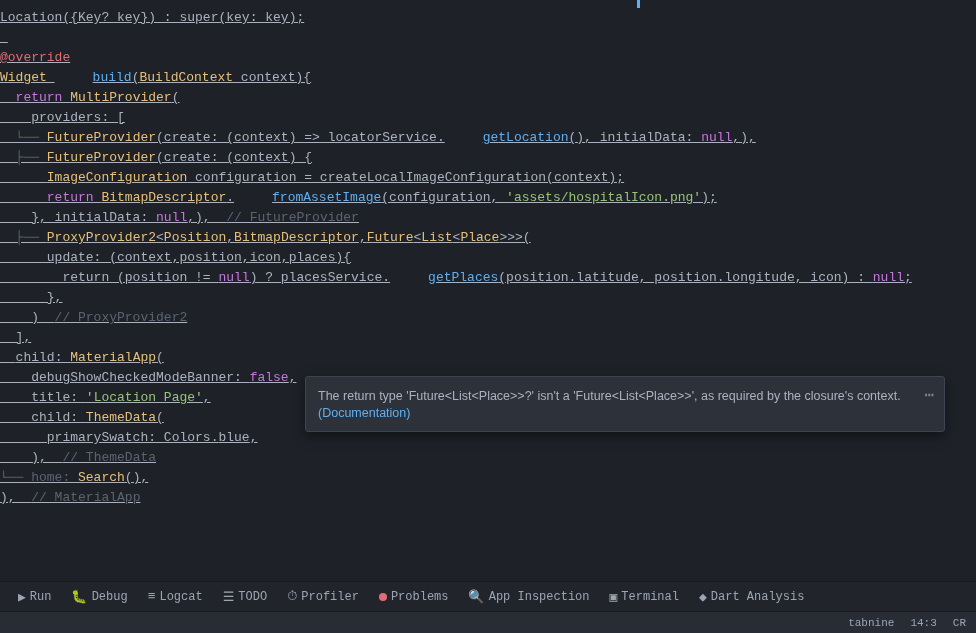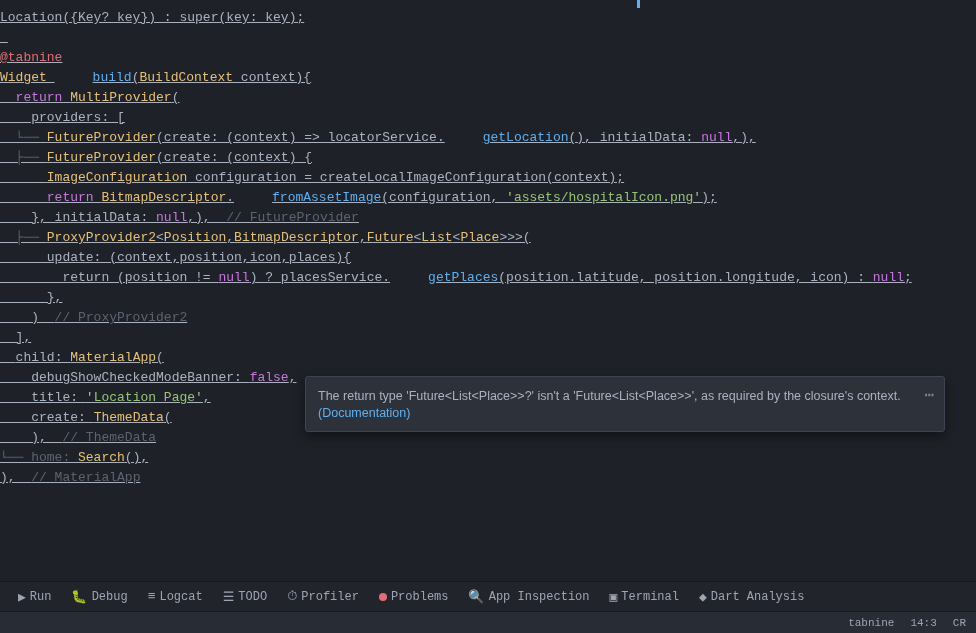--- a/index.html
+++ b/index.html
@@ -153,39 +153,40 @@
   </style>
 </head>
 <body>
 
 <div class="code-area">
   <div class="blue-line"></div>
 
   <div id="code-container">
       <div class="code-line"><span class="code-content"><span class="nm">Location({Key? key}) : super(key: key);</span></span></div>
       <div class="code-line"><span class="code-content">&nbsp;</span></div>
-      <div class="code-line"><span class="code-content"><span class="dc">@tabnine</span></span></div>
+      <div class="code-line"><span class="code-content"><span class="dc">@override</span></span></div>
       <div class="code-line"><span class="code-content"><span class="tp">Widget </span><span class="fn">build</span><span class="nm">(</span><span class="tp">BuildContext</span><span class="nm"> context){</span></span></div>
       <div class="code-line"><span class="code-content"><span class="kw">  return </span><span class="cl">MultiProvider</span><span class="nm">(</span></span></div>
       <div class="code-line"><span class="code-content"><span class="nm">    providers: [</span></span></div>
       <div class="code-line"><span class="code-content"><span class="cm">  └── </span><span class="cl">FutureProvider</span><span class="nm">(create: (context) =&gt; locatorService.</span><span class="fn">getLocation</span><span class="nm">(), initialData: </span><span class="bl">null</span><span class="nm">,),</span></span></div>
       <div class="code-line"><span class="code-content"><span class="cm">  ├── </span><span class="cl">FutureProvider</span><span class="nm">(create: (context) {</span></span></div>
       <div class="code-line"><span class="code-content"><span class="nm">      </span><span class="tp">ImageConfiguration</span><span class="nm"> configuration = createLocalImageConfiguration(context);</span></span></div>
       <div class="code-line"><span class="code-content"><span class="kw">      return </span><span class="cl">BitmapDescriptor</span><span class="nm">.</span><span class="fn">fromAssetImage</span><span class="nm">(configuration, </span><span class="str">'assets/hospitalIcon.png'</span><span class="nm">);</span></span></div>
       <div class="code-line"><span class="code-content"><span class="nm">    }, initialData: </span><span class="bl">null</span><span class="nm">,),  </span><span class="cm">// FutureProvider</span></span></div>
       <div class="code-line"><span class="code-content"><span class="cm">  ├── </span><span class="cl">ProxyProvider2</span><span class="nm">&lt;</span><span class="tp">Position</span><span class="nm">,</span><span class="tp">BitmapDescriptor</span><span class="nm">,</span><span class="tp">Future</span><span class="nm">&lt;</span><span class="tp">List</span><span class="nm">&lt;</span><span class="tp">Place</span><span class="nm">&gt;&gt;&gt;(</span></span></div>
       <div class="code-line"><span class="code-content"><span class="nm">      update: (context,position,icon,places){</span></span></div>
       <div class="code-line"><span class="code-content"><span class="nm">        return (position != </span><span class="bl">null</span><span class="nm">) ? placesService.</span><span class="fn">getPlaces</span><span class="nm">(position.latitude, position.longitude, icon) : </span><span class="bl">null</span><span class="nm">;</span></span></div>
       <div class="code-line"><span class="code-content"><span class="nm">      },</span></span></div>
       <div class="code-line"><span class="code-content"><span class="nm">    )  </span><span class="cm">// ProxyProvider2</span></span></div>
       <div class="code-line"><span class="code-content"><span class="nm">  ],</span></span></div>
       <div class="code-line"><span class="code-content"><span class="nm">  </span><span class="nm">child</span><span class="nm">: </span><span class="cl">MaterialApp</span><span class="nm">(</span></span></div>
       <div class="code-line"><span class="code-content"><span class="nm">    debugShowCheckedModeBanner: </span><span class="bl">false</span><span class="nm">,</span></span></div>
       <div class="code-line"><span class="code-content"><span class="nm">    title: </span><span class="str">'Location Page'</span><span class="nm">,</span></span></div>
-      <div class="code-line"><span class="code-content"><span class="nm">    create: </span><span class="cl">ThemeData</span><span class="nm">(</span></span></div>
+      <div class="code-line"><span class="code-content"><span class="nm">    child: </span><span class="cl">ThemeData</span><span class="nm">(</span></span></div>
+      <div class="code-line"><span class="code-content"><span class="nm">      primarySwatch: Colors.</span><span class="nm">blue</span><span class="nm">,</span></span></div>
       <div class="code-line"><span class="code-content"><span class="nm">    ),  </span><span class="cm">// ThemeData</span></span></div>
       <div class="code-line"><span class="code-content"><span class="cm">└── home: </span><span class="cl">Search</span><span class="nm">(),</span></span></div>
       <div class="code-line"><span class="code-content"><span class="nm">),  </span><span class="cm">// MaterialApp</span></span></div>
     </div>
 
   <div class="tooltip-popup">
     <div class="tooltip-text">The return type 'Future&lt;List&lt;Place&gt;&gt;?' isn't a 'Future&lt;List&lt;Place&gt;&gt;', as required by the closure's context.</div>
     <span class="tooltip-link">(Documentation)</span>
     <div class="tooltip-more">⋯</div>
   </div>

